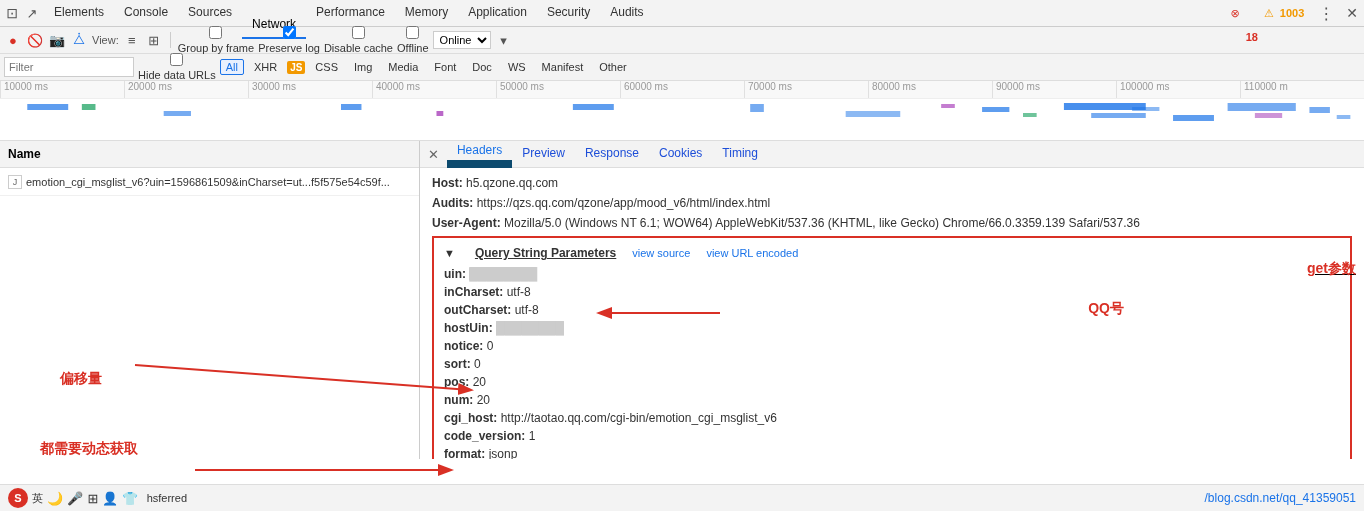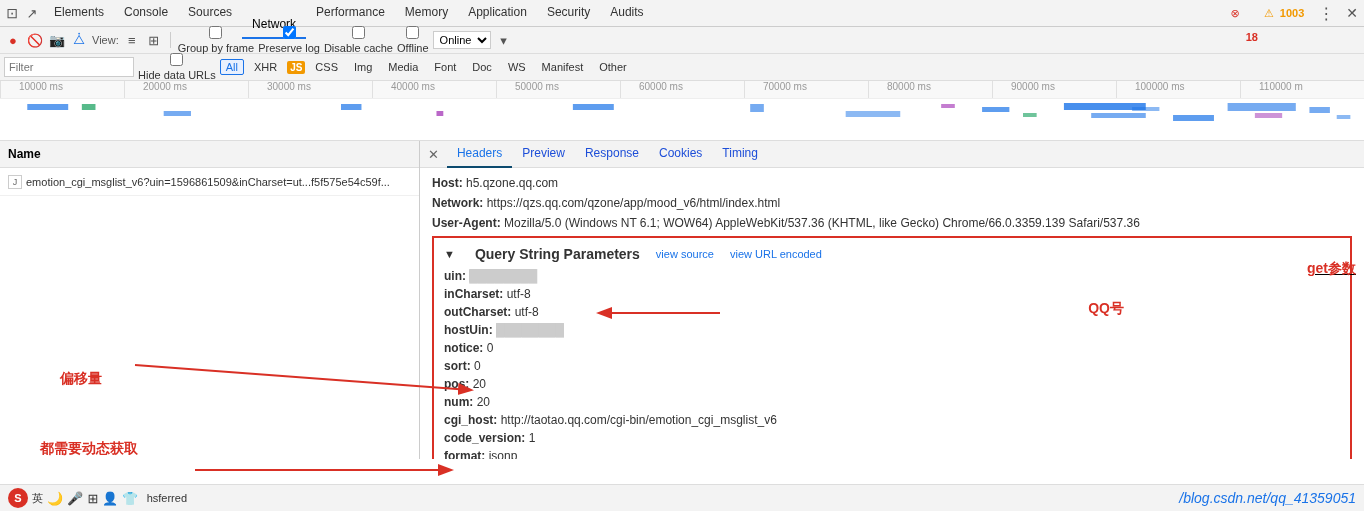--- a/index.html
+++ b/index.html
@@ -121,21 +121,21 @@
       display: flex;
       height: 18px;
       background: #f8f8f8;
       border-bottom: 1px solid #eee;
     }
     .ruler-mark {
       flex: 1;
       border-left: 1px solid #e0e0e0;
       font-size: 10px;
       color: #999;
-      padding-left: 18px;
+      padding-left: 3px;
       white-space: nowrap;
     }
     .timeline-content {
       height: 40px;
       position: relative;
       background: #fff;
     }
 
     
     .request-panel {
@@ -193,21 +193,21 @@
     }
     .details-tab {
       padding: 4px 10px;
       cursor: pointer;
       font-size: 12px;
       color: #1d4ed8;
       height: 27px;
       display: flex; align-items: center;
       border-bottom: 2px solid transparent;
     }
-    .details-tab.active { border-bottom: 2px solid #0c4a6e; color: #1a73e8; }
+    .details-tab.active { border-bottom: 8px solid #0c4a6e; color: #1a73e8; }
     .details-close {
       margin-right: 8px; cursor: pointer; font-size: 13px; color: #666;
     }
     .details-content {
       padding: 6px 12px;
       font-size: 12px;
       color: #333;
       overflow-y: auto;
       height: calc(100% - 27px);
     }
@@ -226,21 +226,22 @@
       background: #fff;
     }
     .query-string-header {
       display: flex;
       align-items: center;
       gap: 16px;
       margin-bottom: 6px;
     }
     .query-string-title {
       font-weight: bold;
-      font-size: 14px;
+      font-size: 12px;
+      text-decoration: underline;
     }
     .query-string-link {
       color: #1a73e8;
       cursor: pointer;
       font-size: 11px;
     }
     .query-param {
       margin-bottom: 1px;
       line-height: 17px;
       font-size: 12px;
@@ -446,21 +447,21 @@
         <div class="details-tab">Cookies</div>
         <div class="details-tab">Timing</div>
       </div>
 
       <div class="details-content">
         <div class="details-row">
           <span class="key">Host:</span>
           <span>h5.qzone.qq.com</span>
         </div>
         <div class="details-row">
-          <span class="key">Network:</span>
+          <span class="key">Audits:</span>
           <span>https://qzs.qq.com/qzone/app/mood_v6/html/index.html</span>
         </div>
         <div class="details-row">
           <span class="key">User-Agent:</span>
           <span>Mozilla/5.0 (Windows NT 6.1; WOW64) AppleWebKit/537.36 (KHTML, like Gecko) Chrome/66.0.3359.139 Safari/537.36</span>
         </div>
 
         <div class="query-string-box">
           <div class="query-string-header">
             <span style="font-size:11px; color:#333; margin-right:4px;">▼</span>
@@ -512,21 +513,21 @@
       <div class="status-bar-icon">S</div>
       <span style="font-size:11px;">英</span>
       <span style="font-size:13px;">🌙</span>
       <span style="font-size:13px;">🎤</span>
       <span style="font-size:13px;">⊞</span>
       <span style="font-size:13px;">👤</span>
       <span style="font-size:13px;">👕</span>
     </div>
     <span>hsferred</span>
     <div style="flex:1;"></div>
-    <span style="color:#1a73e8; font-size:14px;font-style:italic;">/blog.csdn.net/qq_41359051</span>
+    <span style="color:#1a73e8; font-size:12px;">/blog.csdn.net/qq_41359051</span>
   </div>
 
   <div class="overlay" style="right:8px; top:260px;text-decoration:underline;">
     <span style="color:#d93025; font-weight:bold; font-size:14px;">get参数</span>
   </div>
 
   <div class="overlay" style="right:240px; top:300px;">
     <span style="color:#d93025; font-weight:bold; font-size:14px;">QQ号</span>
   </div>
 

